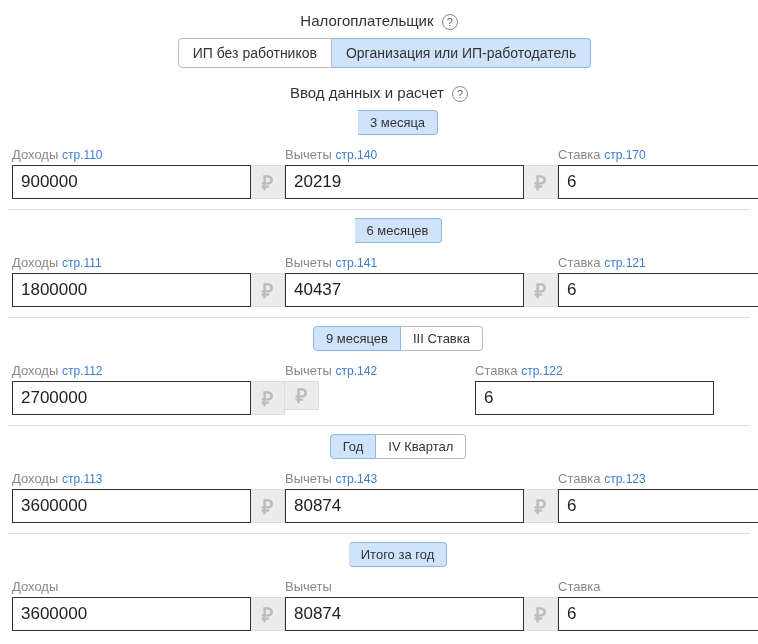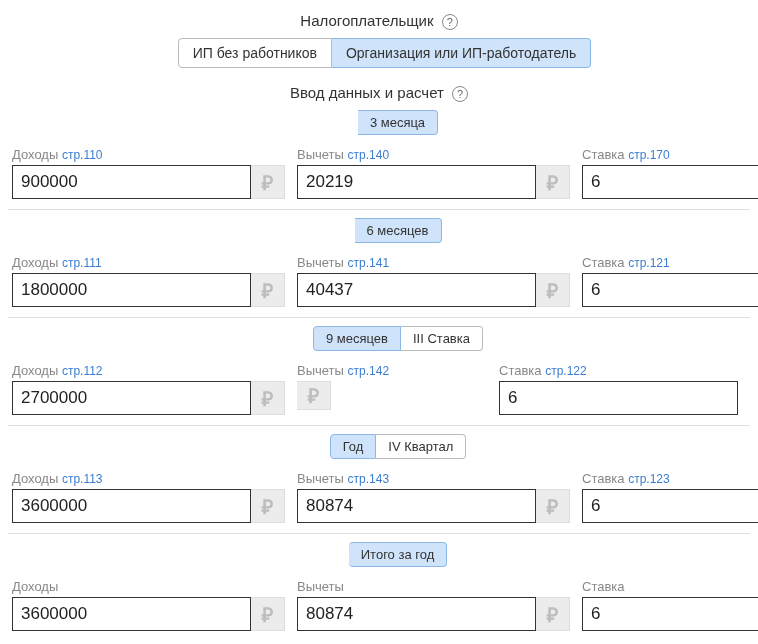--- a/index.html
+++ b/index.html
@@ -66,21 +66,20 @@
   }
   .period-btn:first-child { border-radius: 4px 0 0 4px; margin-left: 38px; }
   .period-btn:last-child { border-radius: 0 4px 4px 0; border-left: none; }
   .period-btn.only { border-radius: 4px; }
   .period-btn.active {
     background: #cfe4fb;
     border-color: #8cb8e8;
   }
   .row {
     display: flex;
-    gap: 12px;
     padding: 4px 4px 10px;
     border-bottom: 1px solid #e0e0e0;
     margin-bottom: 2px;
   }
   .row:last-child { border-bottom: none; }
   .field { display: flex; flex-direction: column; }
   .field.income { flex: 0 0 200px; }
   .field.deduct { flex: 0 0 190px; }
   .field.rate   { flex: 0 0 110px; }
   .field-label {

